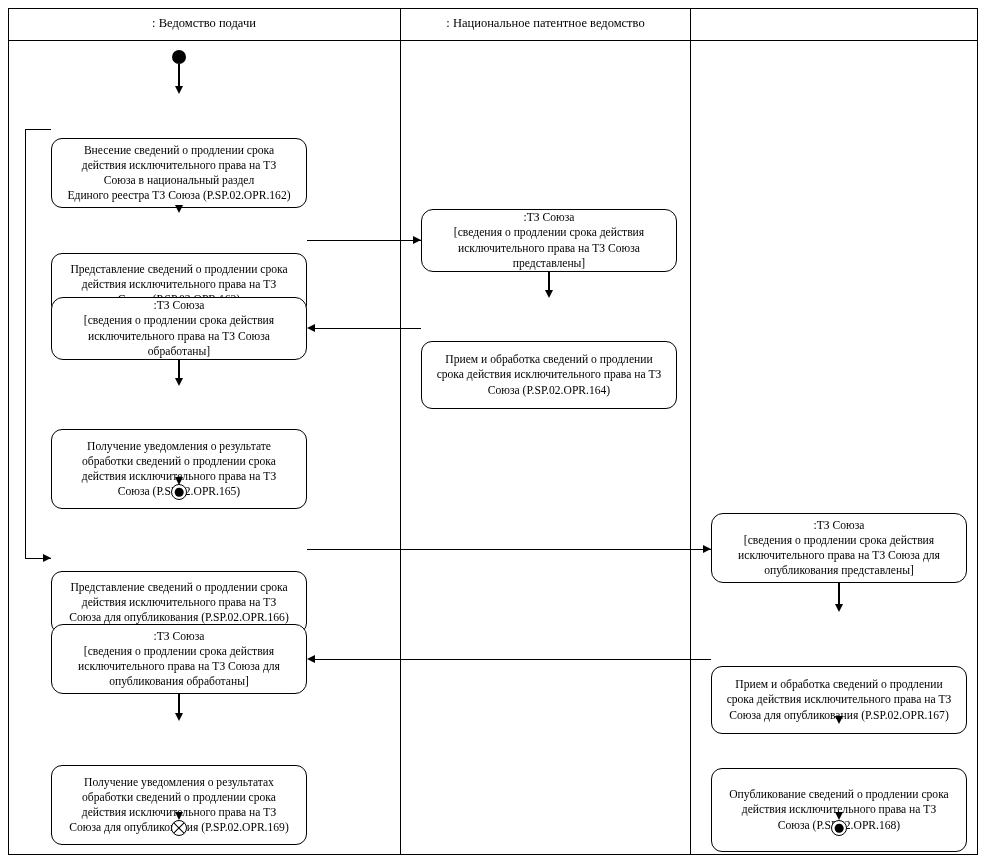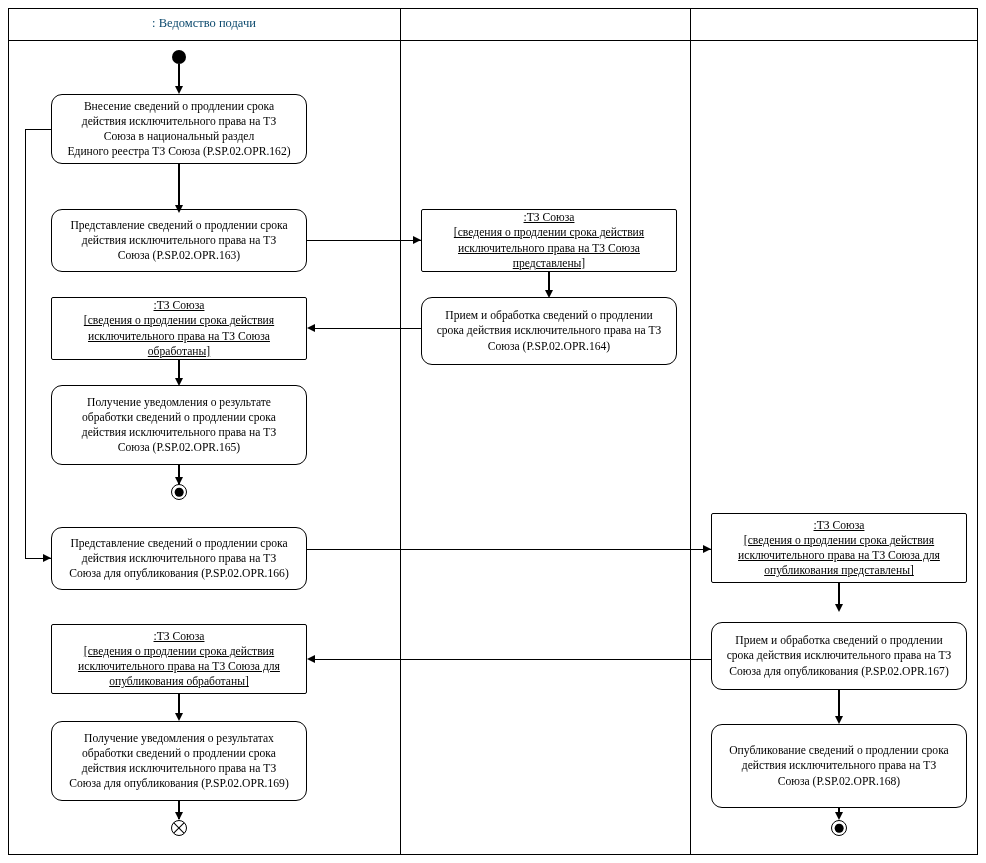--- a/index.html
+++ b/index.html
@@ -33,41 +33,41 @@
   .lane-header-rule {
     position: absolute;
     height: 1.4px;
     background: #000;
   }
   .lane-title {
     position: absolute;
     text-align: center;
     font-size: 12.5px;
     line-height: 14px;
-    color: #0c4a6e;
+    color: #000000;
     white-space: nowrap;
   }
   
   .node {
     position: absolute;
     box-sizing: border-box;
     border: 1.3px solid #000;
     background: #ffffff;
     display: flex;
     align-items: center;
     justify-content: center;
     text-align: center;
     padding: 3px 6px;
     font-size: 11.6px;
     line-height: 15.2px;
     color: #000;
     z-index: 3;
   }
-  .node.action { border-radius: 11px; }
-  .node.object { border-radius: 2px; text-decoration: underline; }
+  .node.action { border-radius: 11px; margin-top: 44px; }
+  .node.object { border-radius: 12px; }
   .node-text { white-space: pre-line; display: block; width: 100%; }
 
   
   .ctrl { position: absolute; z-index: 4; }
   .initial-node {
     border-radius: 50%;
     background: #000;
   }
   .final-node {
     border-radius: 50%;
@@ -127,20 +127,21 @@
 <div id="diagram-root">
 
   <div class="lane-frame" style="left:8px; top:8px; width:970px; height:847px;"></div>
 
   <div class="lane-header-rule" style="left:8px; top:40px; width:970px;"></div>
 
   <div class="lane-divider" style="left:400px; top:8px; height:847px;"></div>
   <div class="lane-divider" style="left:690px; top:8px; height:847px;"></div>
 
   <div class="lane-title" style="left:8px; top:16px; width:392px;">: Ведомство подачи</div>
+  <div class="lane-title" style="left:401px; top:16px; width:289px;">: Национальное патентное ведомство</div>
 
   <div class="ctrl initial-node" style="left:172px; top:50px; width:14px; height:14px;"></div>
   <div class="edge-v" style="left:178.4px; top:64px; height:24px;"></div>
   <div class="arrow arrow-down" style="left:174.5px; top:86px;"></div>
 
   <div class="node action" style="left:51px; top:94px; width:256px; height:70px;">
     <span class="node-text">Внесение сведений о продлении срока
 действия исключительного права на ТЗ
 Союза в национальный раздел
 Единого реестра ТЗ Союза (P.SP.02.OPR.162)</span>

